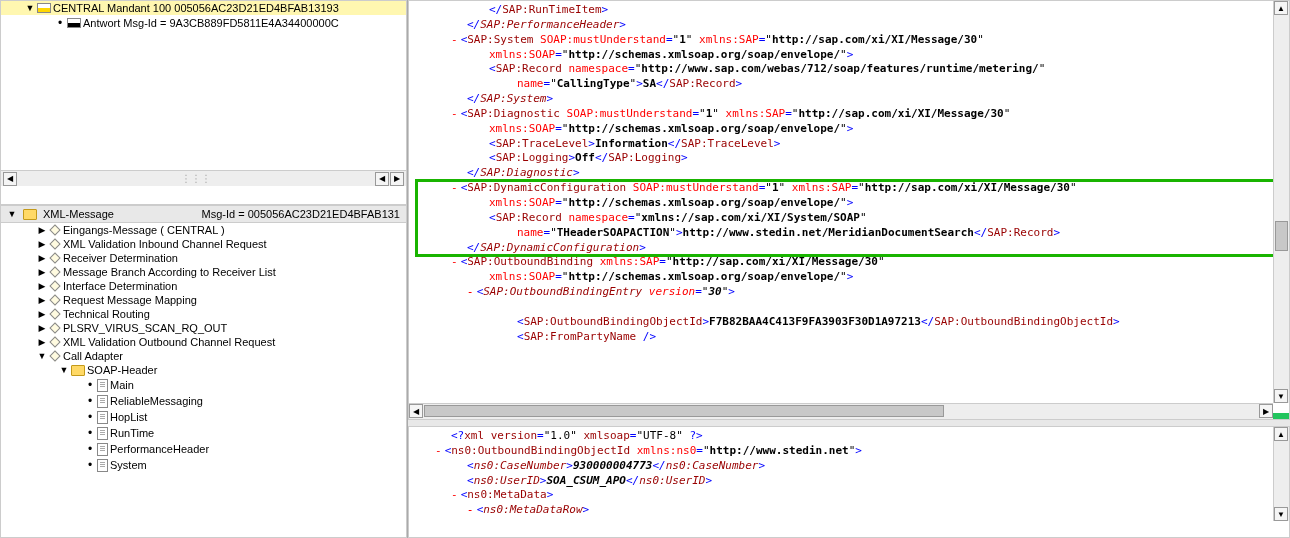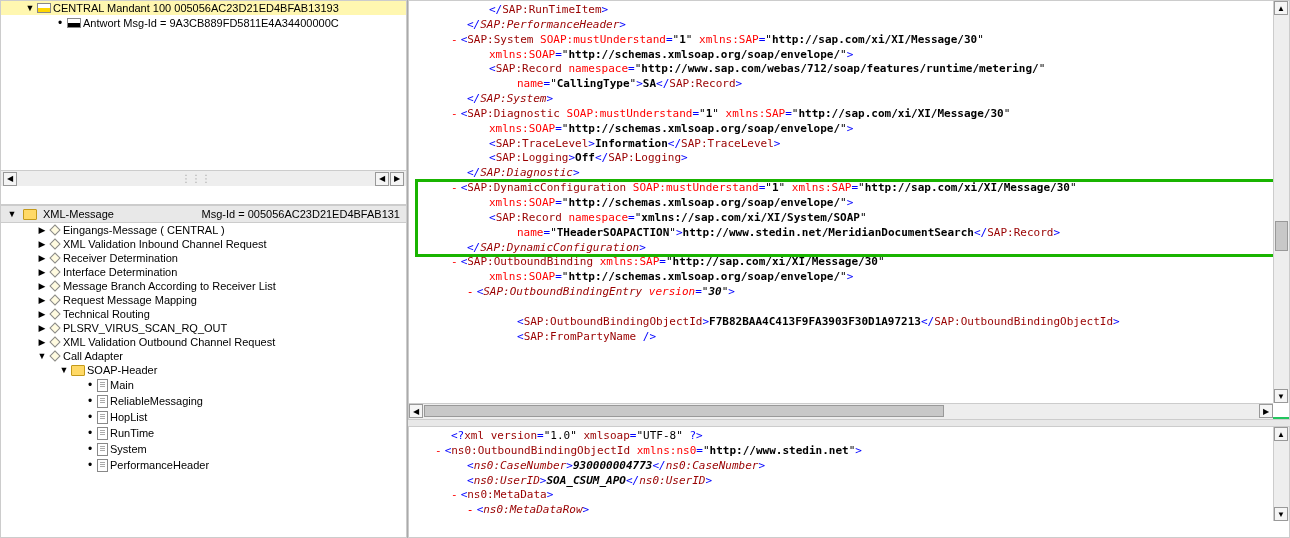--- a/index.html
+++ b/index.html
@@ -20,21 +20,21 @@
 .flag-y { background:linear-gradient(180deg,#fff 0 50%,#ffd700 50% 100%); border:1px solid #888; }
 .flag-bw { background:linear-gradient(180deg,#fff 0 50%,#000 50% 100%); border:1px solid #888; }
 .folder { display:inline-block; width:14px; height:11px; background:#ffd966; border:1px solid #c49a1a; border-radius:1px; margin:0 2px; }
 .doc { display:inline-block; width:11px; height:13px; background:#fff; border:1px solid #888; position:relative; margin:0 2px; }
 .doc::after { content:""; position:absolute; left:2px; right:2px; top:2px; height:1px; background:#aaa; box-shadow:0 2px 0 #aaa,0 4px 0 #aaa; }
 .diamond { display:inline-block; width:8px; height:8px; transform:rotate(45deg); border:1px solid #888; background:#fffbe0; margin:0 4px; }
 .highlight { background:#fff7b0; }
 .scroll-bar-h { height:16px; background:#eee; border-top:1px solid #ccc; display:flex; align-items:center; justify-content:space-between; padding:0 2px; }
 .sb-btn { width:14px; height:14px; background:#f5f5f5; border:1px solid #999; font-size:8px; display:flex; align-items:center; justify-content:center; cursor:pointer; }
 .xml-pane { flex:1; overflow:auto; position:relative; font-family:Verdana,Tahoma,monospace; font-size:11px; line-height:1.35; padding:2px 6px 2px 10px; }
-.xml-pane.top { height:420px; border-bottom:4px solid #22c55e; }
+.xml-pane.top { height:420px; border-bottom:8px solid #22c55e; }
 .xml-pane.bot { flex:1; }
 .ln { white-space:pre; }
 .br { color:#0000ff; } 
 .tg { color:#990000; } 
 .at { color:#ff0000; } 
 .eq { color:#0000ff; }
 .av { color:#000; font-weight:bold; } 
 .tx { color:#000; font-weight:bold; }
 .ex { color:#ff0000; cursor:pointer; margin-right:3px; }
 .green-box { border:3px solid #19b400; position:absolute; pointer-events:none; }
@@ -103,27 +103,27 @@
         <div class="tree-item">
           <span class="pad-l" style="width:30px"></span>
           <span class="tri closed"></span>
           <span class="diamond"></span>
           <span>Receiver Determination</span>
         </div>
         <div class="tree-item">
           <span class="pad-l" style="width:30px"></span>
           <span class="tri closed"></span>
           <span class="diamond"></span>
+          <span>Message Branch According to Receiver List</span>
+        </div>
+        <div class="tree-item">
+          <span class="pad-l" style="width:30px"></span>
+          <span class="tri closed"></span>
+          <span class="diamond"></span>
           <span>Interface Determination</span>
-        </div>
-        <div class="tree-item">
-          <span class="pad-l" style="width:30px"></span>
-          <span class="tri closed"></span>
-          <span class="diamond"></span>
-          <span>Message Branch According to Receiver List</span>
         </div>
         <div class="tree-item">
           <span class="pad-l" style="width:30px"></span>
           <span class="tri closed"></span>
           <span class="diamond"></span>
           <span>Request Message Mapping</span>
         </div>
         <div class="tree-item">
           <span class="pad-l" style="width:30px"></span>
           <span class="tri closed"></span>
@@ -175,27 +175,27 @@
         <div class="tree-item">
           <span class="pad-l" style="width:78px"></span>
           <span class="tri dot"></span>
           <span class="doc"></span>
           <span>RunTime</span>
         </div>
         <div class="tree-item">
           <span class="pad-l" style="width:78px"></span>
           <span class="tri dot"></span>
           <span class="doc"></span>
+          <span>PerformanceHeader</span>
+        </div>
+        <div class="tree-item">
+          <span class="pad-l" style="width:78px"></span>
+          <span class="tri dot"></span>
+          <span class="doc"></span>
           <span>System</span>
-        </div>
-        <div class="tree-item">
-          <span class="pad-l" style="width:78px"></span>
-          <span class="tri dot"></span>
-          <span class="doc"></span>
-          <span>PerformanceHeader</span>
         </div>
       </div>
   </div>
 </div>
 
 <div class="right-col">
   <div class="panel" style="position:relative;height:420px">
     <div class="xml-pane top" id="xml-top">
         <div class="ln i3"><span class="br">&lt;/</span><span class="tg">SAP:RunTimeItem</span><span class="br">&gt;</span></div>
         <div class="ln i2"><span class="br">&lt;/</span><span class="tg">SAP:PerformanceHeader</span><span class="br">&gt;</span></div>

